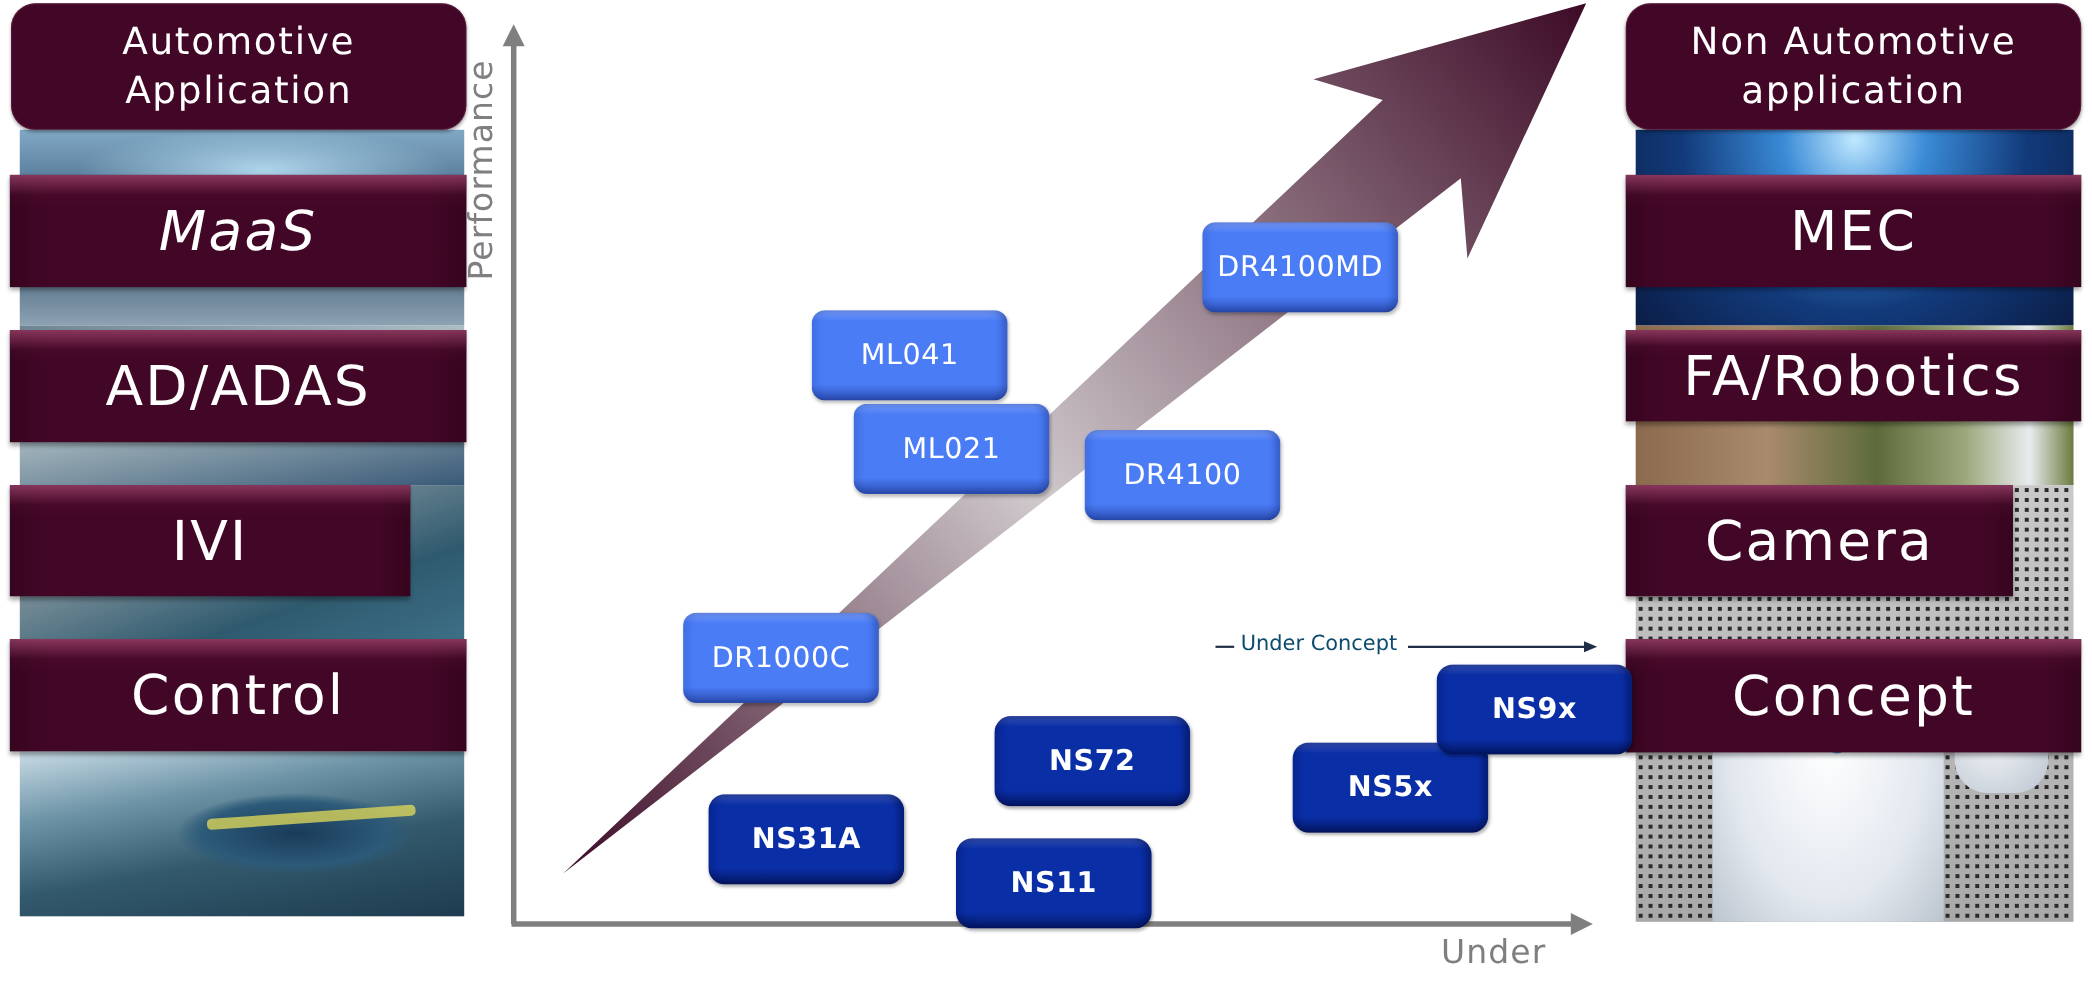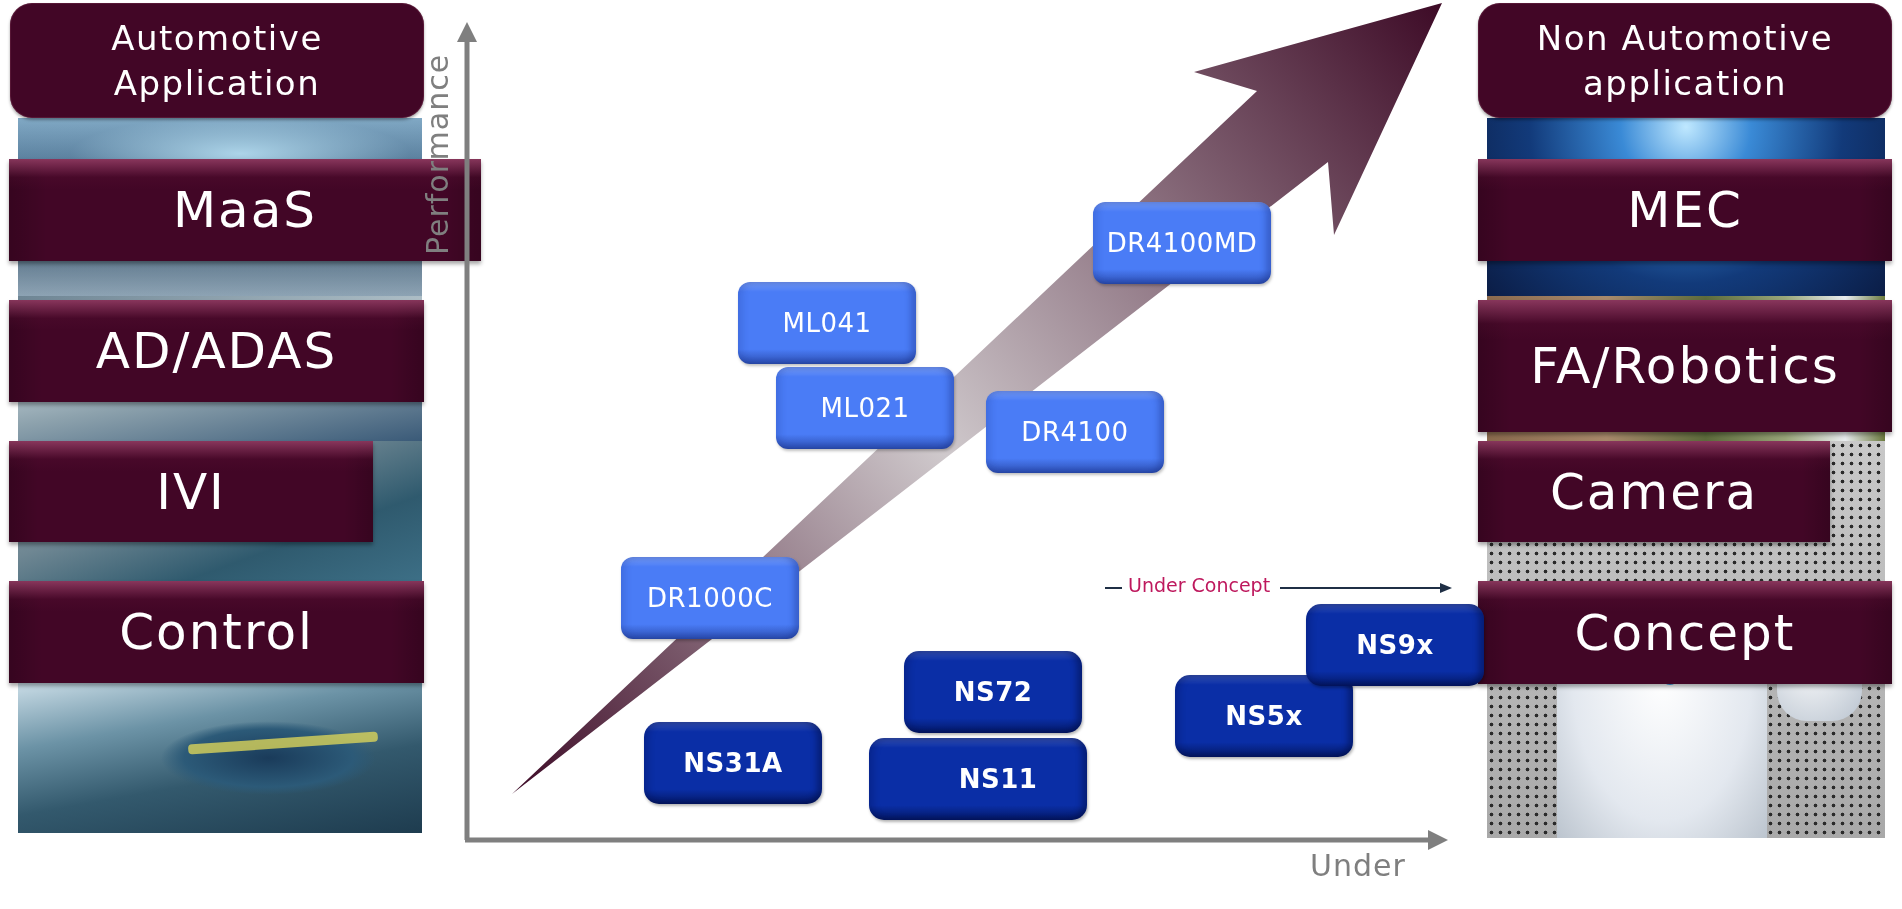--- a/index.html
+++ b/index.html
@@ -68,48 +68,48 @@
   .chip.light { background:
       linear-gradient(180deg, rgba(255,255,255,.25) 0%, rgba(255,255,255,0) 12%, rgba(0,0,0,0) 82%, rgba(20,40,120,.55) 100%),
       #4a7cf6;
     box-shadow: inset -5px 0 6px rgba(20,40,120,.35), inset 5px 0 6px rgba(20,40,120,.15), 1px 2px 3px rgba(0,0,0,.25); }
   .chip.dark { background:
       linear-gradient(180deg, rgba(255,255,255,.18) 0%, rgba(255,255,255,0) 12%, rgba(0,0,0,0) 82%, rgba(0,10,60,.6) 100%),
       #0a2ea6;
     box-shadow: inset -5px 0 6px rgba(0,10,60,.45), inset 5px 0 6px rgba(0,10,60,.2), 1px 2px 3px rgba(0,0,0,.3);
     font-weight:bold;border-radius:15px; }
 
-  .concept-label { position:absolute; left:1104px; top:574px; font-size:19px; color:#be185d; white-space:nowrap; }
+  .concept-label { position:absolute; left:1104px; top:574px; font-size:19px; color:#0c4a6e; white-space:nowrap; }
 </style>
 </head>
 <body>
 
 <div class="photo photo-car1"></div>
 <div class="photo photo-car2"></div>
 <div class="photo photo-car3"></div>
 <div class="photo photo-car4"></div>
 
 <div class="photo photo-ai"></div>
 <div class="photo photo-fa"></div>
 <div class="photo photo-robot">
   <div class="robot-head"></div>
   <div class="robot-body"></div>
   <div class="robot-fist"></div>
   <div class="robot-core"></div>
 </div>
 
 <div class="header-box" style="left:10px;top:3px;width:414px;height:115px;">Automotive<br>Application</div>
-<div class="cat-box" style="left:9px;top:159px;width:472px;height:102px;">MaaS</div>
+<div class="cat-box" style="left:9px;top:159px;width:415px;height:102px;font-style:italic;">MaaS</div>
 <div class="cat-box" style="left:9px;top:300px;width:415px;height:102px;">AD/ADAS</div>
 <div class="cat-box" style="left:9px;top:441px;width:364px;height:101px;">IVI</div>
 <div class="cat-box" style="left:9px;top:581px;width:415px;height:102px;">Control</div>
 
 <div class="header-box" style="left:1478px;top:3px;width:414px;height:115px;">Non Automotive<br>application</div>
 <div class="cat-box" style="left:1478px;top:159px;width:414px;height:102px;">MEC</div>
-<div class="cat-box" style="left:1478px;top:300px;width:414px;height:132px;">FA/Robotics</div>
+<div class="cat-box" style="left:1478px;top:300px;width:414px;height:83px;">FA/Robotics</div>
 <div class="cat-box" style="left:1478px;top:441px;width:352px;height:101px;">Camera</div>
 <div class="cat-box" style="left:1478px;top:581px;width:414px;height:103px;">Concept</div>
 
 <svg class="abs" style="left:0;top:0;" width="1902" height="909">
   <defs>
     <linearGradient id="arrowGrad" gradientUnits="userSpaceOnUse" x1="512" y1="794" x2="1442" y2="3">
       <stop offset="0" stop-color="#3d0a26"></stop>
       <stop offset="0.45" stop-color="#cfc9cc"></stop>
       <stop offset="1" stop-color="#3d0a26"></stop>
     </linearGradient>
@@ -138,15 +138,15 @@
   <span style="display:inline-block;width:24px;"></span><span>Under Concept</span>
 </div>
 
 <div class="chip light" style="left:1061px;top:202px;">DR4100MD</div>
 <div class="chip light" style="left:706px;top:282px;">ML041</div>
 <div class="chip light" style="left:744px;top:367px;">ML021</div>
 <div class="chip light" style="left:954px;top:391px;">DR4100</div>
 <div class="chip light" style="left:589px;top:557px;">DR1000C</div>
 <div class="chip dark" style="left:612px;top:722px;">NS31A</div>
 <div class="chip dark" style="left:872px;top:651px;">NS72</div>
-<div class="chip dark" style="left:837px;top:738px;padding-left:40px;">NS11</div>
+<div class="chip dark" style="left:837px;top:762px;">NS11</div>
 <div class="chip dark" style="left:1143px;top:675px;">NS5x</div>
 <div class="chip dark" style="left:1274px;top:604px;">NS9x</div>
 
 </body></html>

